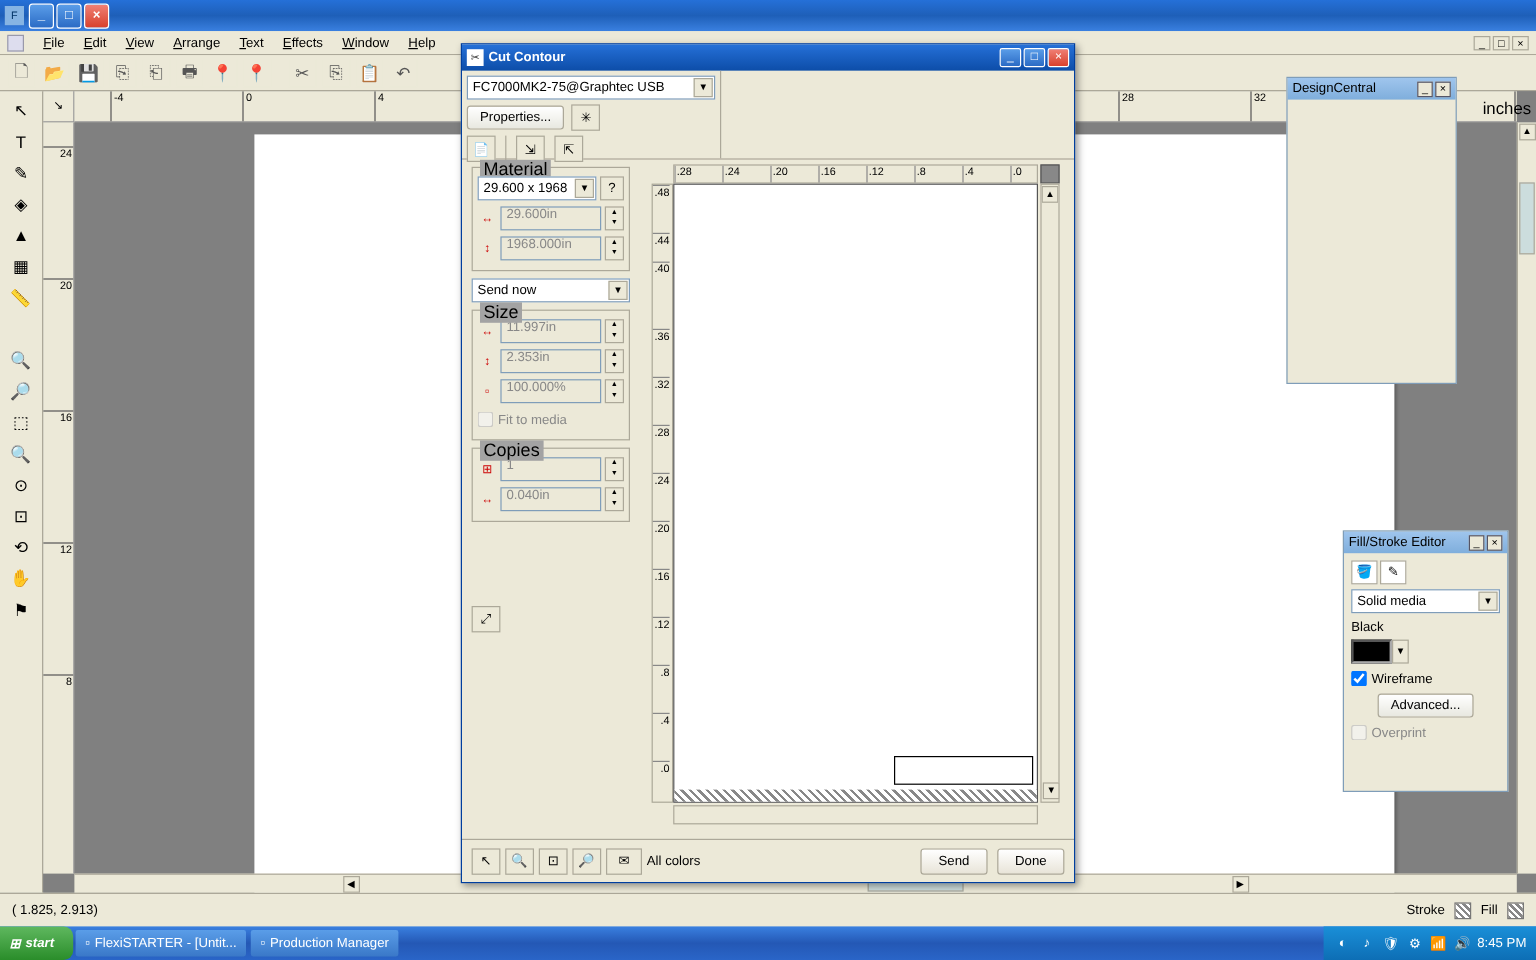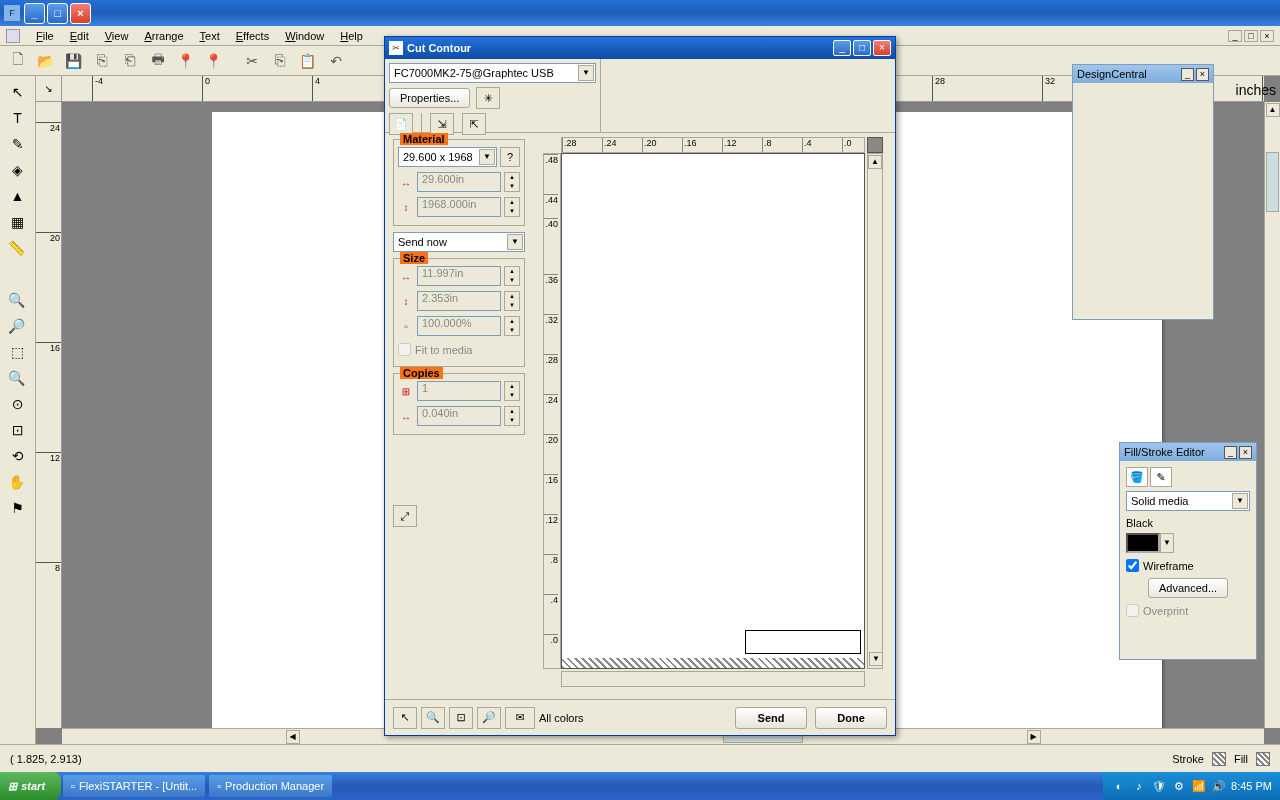--- a/index.html
+++ b/index.html
@@ -74,21 +74,21 @@
 .combo .arr{ position:absolute; right:1px; top:1px; width:16px; height:16px; background:#ece9d8; border:1px solid #aca899; text-align:center; font-size:8px; line-height:14px;}
 .btn-std { background: linear-gradient(#fff,#e8e8e0); border:1px solid #aca899; border-radius:3px; padding:2px 10px; cursor:pointer; height:20px;}
 .small-icon-btn { width:24px; height:22px; border:1px solid #aca899; background:#ece9d8; display:inline-flex; align-items:center; justify-content:center; cursor:pointer;}
 .job-table { font-size:11px;}
 .job-table th{ background:#ece9d8; border:1px solid #aca899; text-align:left; padding:2px 6px; font-weight:normal;}
 .job-table td{ padding:2px 6px;}
 
 .cut-main { position:absolute; top:74px; left:0; right:0; bottom:36px; display:flex;}
 .cut-props { width:148px; padding:6px 8px; overflow:hidden;}
 .fieldset { border:1px solid #aca899; padding:6px 4px 4px 4px; margin-bottom:6px; position:relative;}
-.fieldset .legend { position:absolute; top:-7px; left:6px; background:#f97316; padding:0 3px; font-size:11px;font-weight:bold;}
+.fieldset .legend { position:absolute; top:-7px; left:6px; background:#a3a3a3; padding:0 3px; font-size:15px;}
 .field-row { display:flex; align-items:center; gap:3px; margin-bottom:3px; height:22px;}
 .field-icn { width:16px; text-align:center; color:#c00; font-size:10px;}
 .field-input { flex:1; border:1px solid #7f9db9; background:#fff; height:20px; padding:0 4px; font-size:11px;}
 .field-input.disabled{ background:#ece9d8; color:#888;}
 .spinner { width:16px; height:20px; border:1px solid #aca899; background:#ece9d8; display:flex; flex-direction:column;}
 .spinner div{flex:1; text-align:center; font-size:6px; line-height:8px;}
 
 .cut-preview { flex:1; position:relative; padding:4px 10px 4px 4px;}
 .preview-ruler-h{ position:absolute; left:28px; top:4px; right:30px; height:16px; background:#ece9d8; border:1px solid #aca899; overflow:hidden;}
 .preview-ruler-h .t{position:absolute; top:0; font-size:9px; border-left:1px solid #888; height:16px; padding-left:1px;}
@@ -96,21 +96,21 @@
 .preview-ruler-v .t{position:absolute; right:2px; font-size:9px; border-top:1px solid #888; width:18px; text-align:right;}
 .preview-canvas{ position:absolute; left:28px; top:20px; right:30px; bottom:30px; background:#fff; border:1px solid #555;}
 .preview-canvas .hatched{ position:absolute; left:0; right:0; bottom:0; height:10px; background:repeating-linear-gradient(45deg,#888,#888 2px,#fff 2px,#fff 5px);}
 .preview-canvas .cutbox{ position:absolute; right:3px; bottom:14px; width:116px; height:24px; border:1px solid #000; background:#fff;}
 .preview-sb-v{position:absolute; right:12px; top:20px; width:16px; bottom:30px; background:#ece9d8; border:1px solid #aca899;}
 .preview-sb-h{position:absolute; left:28px; bottom:12px; right:30px; height:16px; background:#ece9d8; border:1px solid #aca899;}
 .preview-end{position:absolute; right:12px; top:4px; width:16px; height:16px; background:#888; border:1px solid #555;}
 
 .cut-bottom { position:absolute; bottom:0; left:0; right:0; height:36px; border-top:1px solid #aca899; display:flex; align-items:center; padding:0 8px; gap:4px;}
 .cut-bottom .btn-right { margin-left:auto;}
-.btn-big { background:linear-gradient(#fff,#e8e4d8); border:1px solid #aca899; border-radius:3px; width:72px; height:22px; cursor:pointer;font-weight:bold;}
+.btn-big { background:linear-gradient(#fff,#e8e4d8); border:1px solid #aca899; border-radius:3px; width:56px; height:22px; cursor:pointer;}
 
 
 .dc-panel { position:absolute; left:1072px; top:64px; width:142px; height:256px; border:1px solid #7f9db9; background:#ece9d8;}
 .panel-title { height:18px; background:linear-gradient(#9fc5ed,#7faedc); display:flex; align-items:center; padding:0 4px; font-size:11px;}
 .panel-title .txt{flex:1;}
 .panel-sq { width:13px; height:13px; border:1px solid #556; background:#ece9d8; margin-left:2px; font-size:9px; text-align:center; line-height:11px; cursor:pointer;}
 
 
 .fs-panel { position:absolute; left:1119px; top:442px; width:138px; height:218px; border:1px solid #7f9db9; background:#ece9d8;}
 .fs-body { padding:6px;}

